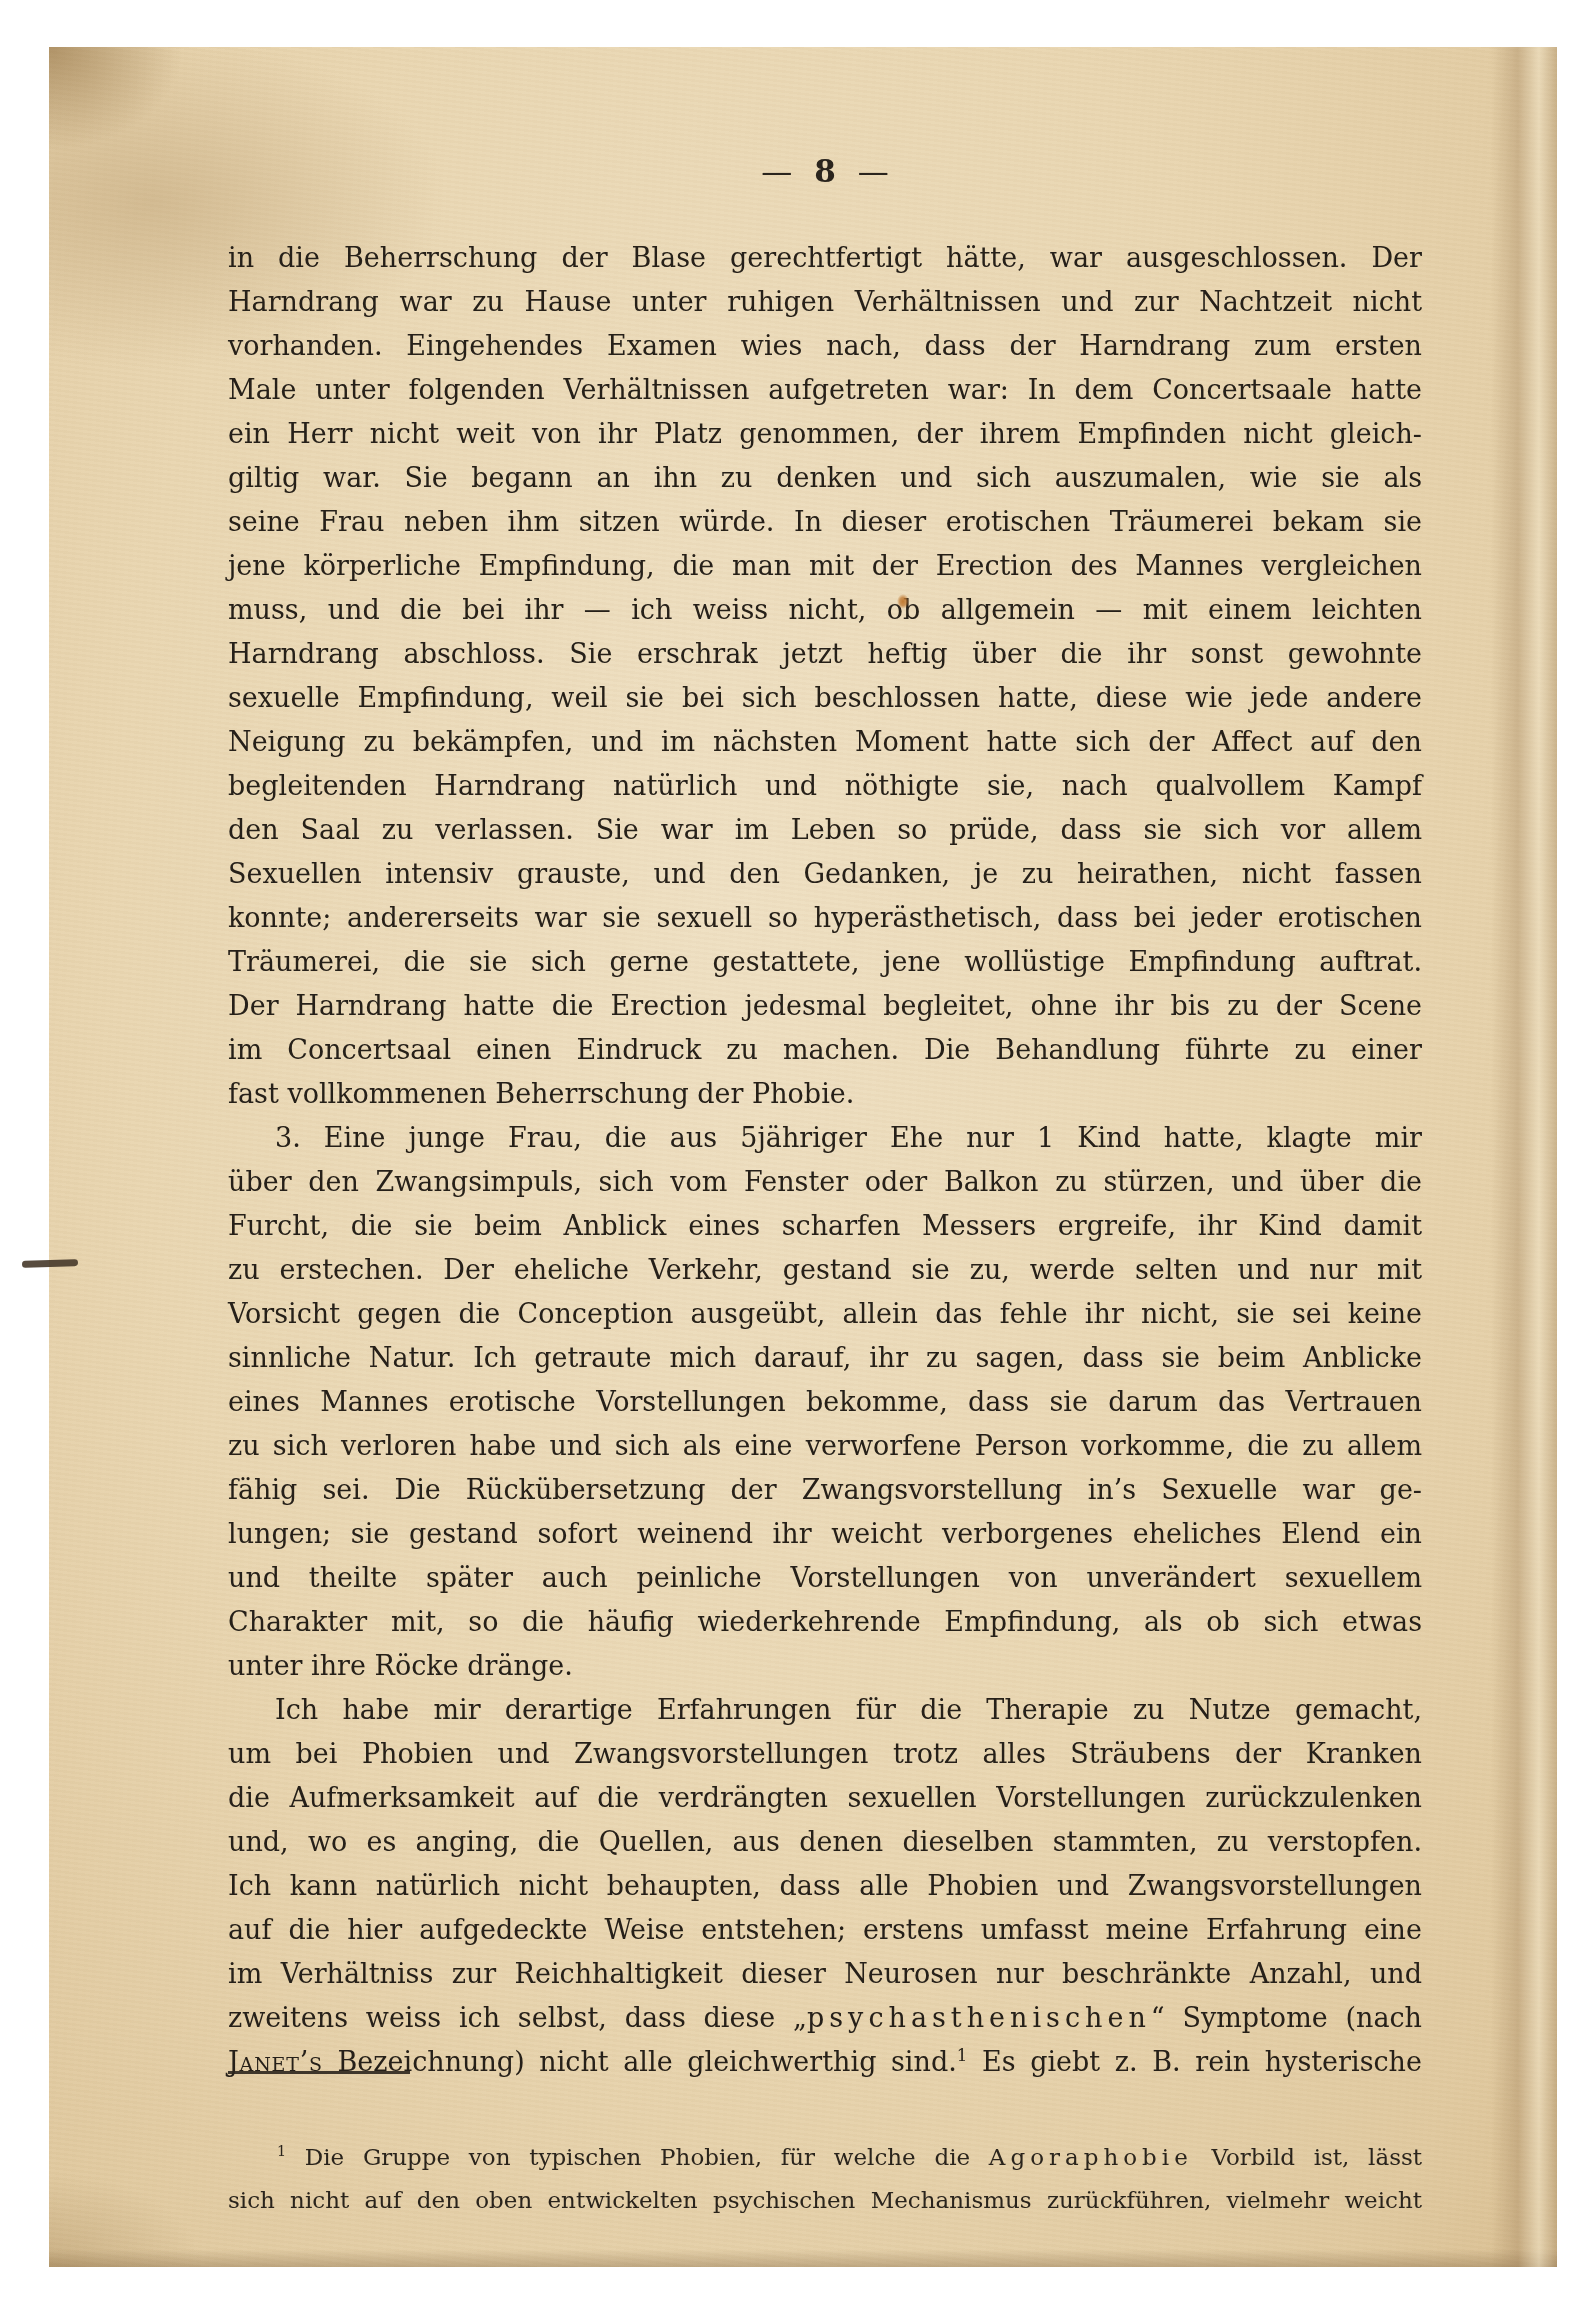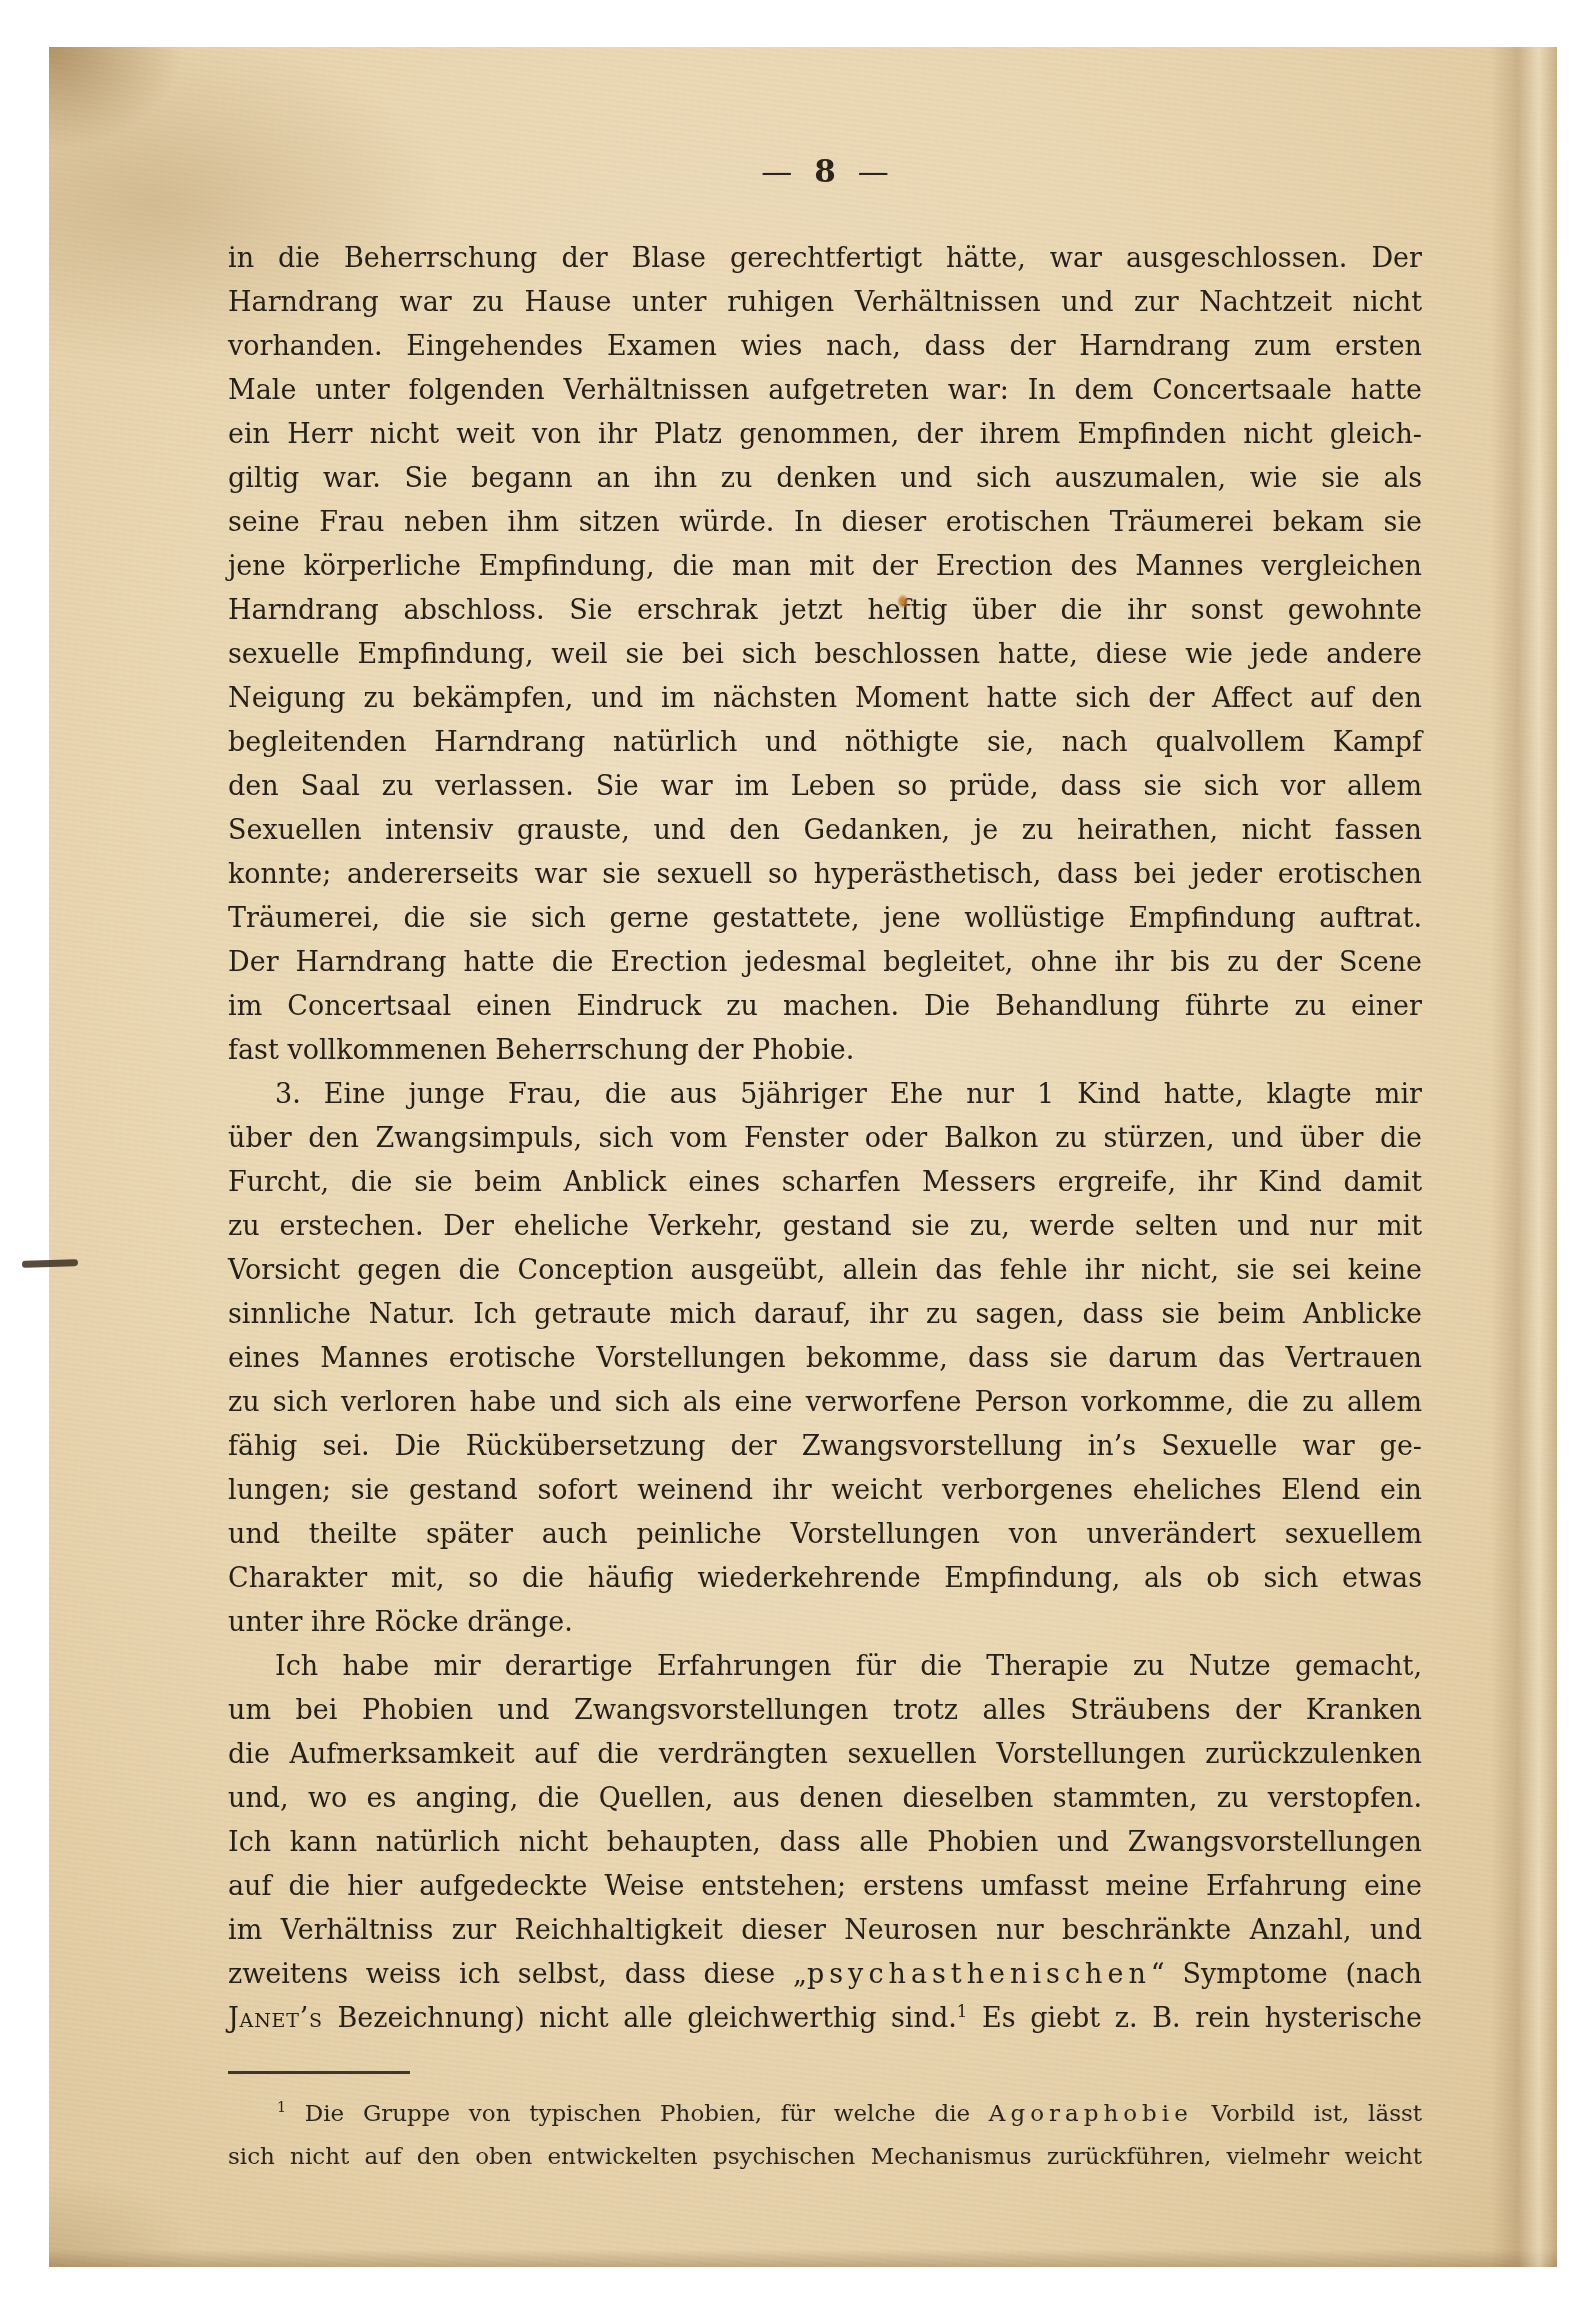--- a/index.html
+++ b/index.html
@@ -54,21 +54,21 @@
   .footnote {
     position:absolute; left:179px; top:2045px; width:1194px;
     color:#2a241c;
   }
   .fline {
     font-size:23px;
     line-height:43px;
     text-align:justify;
     text-align-last:justify;
   }
-  .fline.indent { text-indent:49px; }
+  .fline.indent { text-indent:49px;margin-top:44px; }
   .stain {
     position:absolute; left:848px; top:547px;
     width:11.8px; height:15px; border-radius:50%;
     background:radial-gradient(closest-side, #c07a33 0%, rgba(192,122,51,0.75) 55%, rgba(192,122,51,0) 100%);
   }
   .edge-mark {
     position:absolute; left:22px; top:1260px;
     width:56px; height:6.7px; border-radius:3.4px;
     background:#46382a;
     transform:rotate(-2deg);
@@ -85,20 +85,21 @@
 
   <div class="text-block" id="body-text" style="color: rgb(38, 32, 25);">
       <div class="line"><span class="seg-p">in die Beherrschung der Blase gerechtfertigt hätte, war ausgeschlossen. Der</span></div>
       <div class="line"><span class="seg-p">Harndrang war zu Hause unter ruhigen Verhältnissen und zur Nachtzeit nicht</span></div>
       <div class="line"><span class="seg-p">vorhanden. Eingehendes Examen wies nach, dass der Harndrang zum ersten</span></div>
       <div class="line"><span class="seg-p">Male unter folgenden Verhältnissen aufgetreten war: In dem Concertsaale hatte</span></div>
       <div class="line"><span class="seg-p">ein Herr nicht weit von ihr Platz genommen, der ihrem Empfinden nicht gleich-</span></div>
       <div class="line"><span class="seg-p">giltig war. Sie begann an ihn zu denken und sich auszumalen, wie sie als</span></div>
       <div class="line"><span class="seg-p">seine Frau neben ihm sitzen würde. In dieser erotischen Träumerei bekam sie</span></div>
       <div class="line"><span class="seg-p">jene körperliche Empfindung, die man mit der Erection des Mannes vergleichen</span></div>
+      <div class="line"><span class="seg-p">muss, und die bei ihr — ich weiss nicht, ob allgemein — mit einem leichten</span></div>
       <div class="line"><span class="seg-p">Harndrang abschloss. Sie erschrak jetzt heftig über die ihr sonst gewohnte</span></div>
       <div class="line"><span class="seg-p">sexuelle Empfindung, weil sie bei sich beschlossen hatte, diese wie jede andere</span></div>
       <div class="line"><span class="seg-p">Neigung zu bekämpfen, und im nächsten Moment hatte sich der Affect auf den</span></div>
       <div class="line"><span class="seg-p">begleitenden Harndrang natürlich und nöthigte sie, nach qualvollem Kampf</span></div>
       <div class="line"><span class="seg-p">den Saal zu verlassen. Sie war im Leben so prüde, dass sie sich vor allem</span></div>
       <div class="line"><span class="seg-p">Sexuellen intensiv grauste, und den Gedanken, je zu heirathen, nicht fassen</span></div>
       <div class="line"><span class="seg-p">konnte; andererseits war sie sexuell so hyperästhetisch, dass bei jeder erotischen</span></div>
       <div class="line"><span class="seg-p">Träumerei, die sie sich gerne gestattete, jene wollüstige Empfindung auftrat.</span></div>
       <div class="line"><span class="seg-p">Der Harndrang hatte die Erection jedesmal begleitet, ohne ihr bis zu der Scene</span></div>
       <div class="line"><span class="seg-p">im Concertsaal einen Eindruck zu machen. Die Behandlung führte zu einer</span></div>

